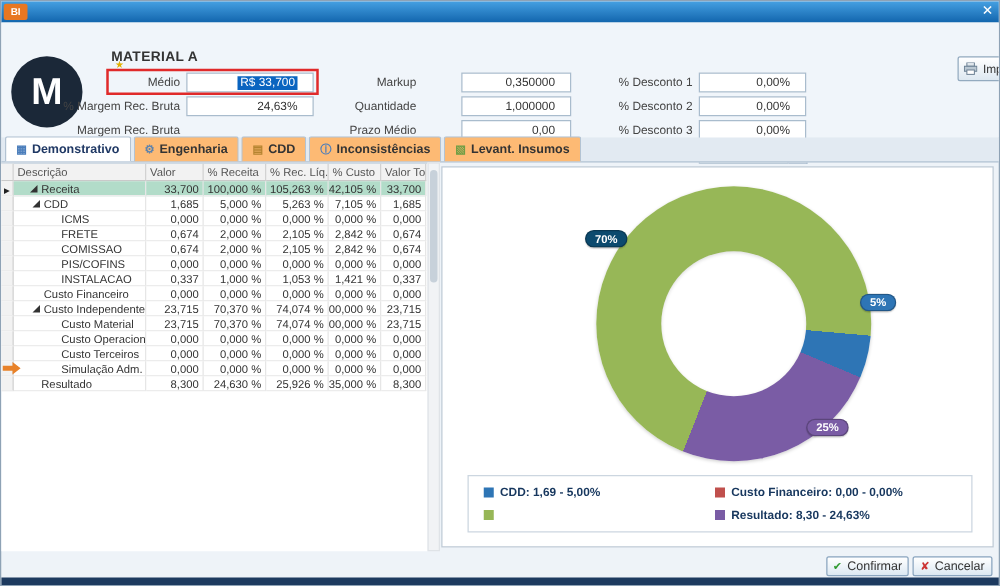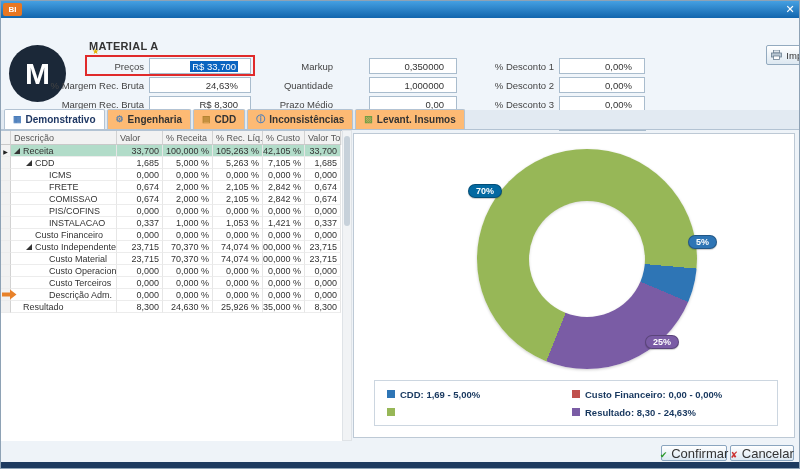--- a/index.html
+++ b/index.html
@@ -56,21 +56,21 @@
   .thead, .trow { display:grid; grid-template-columns:10px 106px 46px 50px 50px 42px 36px;text-align:center; }
   .thead { height:14px; background:#f2f2f2; }
   .thead .tc { border-right:1px solid #d2d2d2; border-bottom:1px solid #c9c9c9; font-size:9px; color:#555;
                display:flex; align-items:center; padding:0 3px; white-space:nowrap; overflow:hidden; }
   .trow { height:12px; }
   .trow .tc { border-right:1px solid #e6e6e6; border-bottom:1px solid #ececec; font-size:9px; color:#333;
               display:flex; align-items:center; white-space:nowrap; overflow:hidden; }
   .tc.gut { background:#f2f2f2; border-right:1px solid #d2d2d2; justify-content:center; }
   .ptr::before { content:"▶"; font-size:6px; color:#222; }
   .tc.num { justify-content:flex-end; padding-right:3px; }
-  .tc.desc { padding-left:3px; }
+  .tc.desc { padding-left:13px; }
   .ind1 { padding-left:15px !important; }
   .ind2 { padding-left:29px !important; }
   .exp { width:0; height:0; border-bottom:6px solid #333; border-left:6px solid transparent; margin-right:3px; flex:none; cursor:pointer; }
   .spc { width:9px; flex:none; }
   .trow.highlight .tc:not(.gut) { background:#b2dcc9; }
 
   .vscroll { position:absolute; left:341px; top:129px; width:10px; height:311px; background:#f1f3f5; border:1px solid #dfe3e7; }
   .vthumb { position:absolute; left:1px; top:5px; width:6px; height:90px; background:#c7d1da; border-radius:3px; }
 
   
@@ -85,21 +85,21 @@
             display:grid; grid-template-columns:185px 1fr; align-content:center; row-gap:7px; padding:4px 12px; }
   .litem { display:flex; align-items:center; gap:5px; font-size:9.5px; font-weight:bold; color:#17375e; white-space:nowrap; }
   .swatch { width:8px; height:8px; flex:none; }
 
   
   .annot-arrow { position:absolute; left:1px; top:288px; pointer-events:none; }
 
   
   .btn { position:absolute; top:444px; height:16px; border:1px solid #8aa5bf; border-radius:2px;
          background:linear-gradient(#ffffff,#dce8f2); display:flex; align-items:center; justify-content:center; gap:4px;
-         font-size:13px; color:#333; cursor:pointer; }
+         font-size:10px; color:#333; cursor:pointer; }
   .btn-confirm { left:660px; width:66px; }
   .btn-cancel  { left:729px; width:64px; }
   .check-ic::before { content:"✔"; color:#2f9a2f; font-size:9px; }
   .cross-ic::before { content:"✘"; color:#cc3333; font-size:9px; }
   .bottombar { position:absolute; left:0; top:461px; width:800px; height:8px; background:#1d3a5f; }
 </style>
 </head>
 <body>
 
 <div class="window">
@@ -107,30 +107,29 @@
   <div class="titlebar">
     <div class="bi-logo">BI</div>
     <div class="close-btn">✕</div>
   </div>
 
   <div class="header">
     <div class="avatar">M</div>
     <div class="material-title">MATERIAL A</div>
     <span class="req-star"></span>
 
-    <div class="flabel" style="left:20px;top:43px;width:123px;">Preços</div>
+    <div class="flabel" style="left:20px;top:43px;width:123px;">Médio</div>
     <div class="finput" style="left:148px;top:40px;width:102px;">
         <span class="sel">R$ 33,700</span>
       </div>
 
     <div class="flabel" style="left:20px;top:62px;width:123px;">% Margem Rec. Bruta</div>
     <div class="finput" style="left:148px;top:59px;width:102px;">24,63%</div>
 
     <div class="flabel" style="left:20px;top:81px;width:123px;">Margem Rec. Bruta</div>
-    <div class="finput" style="left:148px;top:78px;width:102px;">R$ 8,300</div>
 
     <div class="flabel" style="left:20px;top:98px;width:123px;">% Margem Rec. Líq.</div>
     <div class="finput" style="left:148px;top:95px;width:102px;">25,93%</div>
 
     <div class="annot-red"></div>
 
     <div class="flabel" style="left:240px;top:43px;width:92px;">Markup</div>
     <div class="finput" style="left:368px;top:40px;width:88px;">0,350000</div>
 
     <div class="flabel" style="left:240px;top:62px;width:92px;">Quantidade</div>
@@ -351,21 +350,21 @@
       <div class="tc num">0,000 %</div>
       <div class="tc num">0,000 %</div>
       <div class="tc num">0,000 %</div>
       <div class="tc num">0,000</div>
     </div>
 
     <div class="trow">
       <div class="tc gut"></div>
       <div class="tc desc ind2">
           <span class="spc"></span>
-          <span>Descrição Adm.</span>
+          <span>Simulação Adm.</span>
         </div>
       <div class="tc num">0,000</div>
       <div class="tc num">0,000 %</div>
       <div class="tc num">0,000 %</div>
       <div class="tc num">0,000 %</div>
       <div class="tc num">0,000</div>
     </div>
 
     <div class="trow">
       <div class="tc gut"></div>
@@ -384,21 +383,21 @@
   <div class="vscroll">
     <div class="vthumb"></div>
   </div>
 
   <svg class="annot-arrow" width="15" height="11" viewBox="0 0 15 11">
     <polygon points="0,3.5 8,3.5 8,0.5 14.5,5.5 8,10.5 8,7.5 0,7.5" fill="#e8822a"></polygon>
   </svg>
 
   <div class="chart-panel">
     <div class="donut" style="background: conic-gradient(from 95deg, rgb(46, 117, 181) 0deg, rgb(46, 117, 181) 18deg, rgb(122, 92, 165) 18deg, rgb(122, 92, 165) 106.668deg, rgb(151, 183, 87) 106.668deg, rgb(151, 183, 87) 360deg, rgb(192, 80, 77) 360deg, rgb(192, 80, 77) 360deg);"></div>
-    <div class="pill" style="left: 114px; top: 50px; background: #0369a1;">70%</div>
+    <div class="pill" style="left: 114px; top: 50px; background: #0c4a6e;">70%</div>
     <div class="pill" style="left: 334px; top: 101px; background: rgb(46, 117, 181);">5%</div>
     <div class="pill" style="left: 291px; top: 201px; background: rgb(122, 92, 165);">25%</div>
 
     <div class="legend">
       <div class="litem">
         <span class="swatch" style="background: rgb(46, 117, 181);"></span>
         <span>CDD: 1,69 - 5,00%</span>
       </div>
       <div class="litem">
         <span class="swatch" style="background: rgb(192, 80, 77);"></span>

